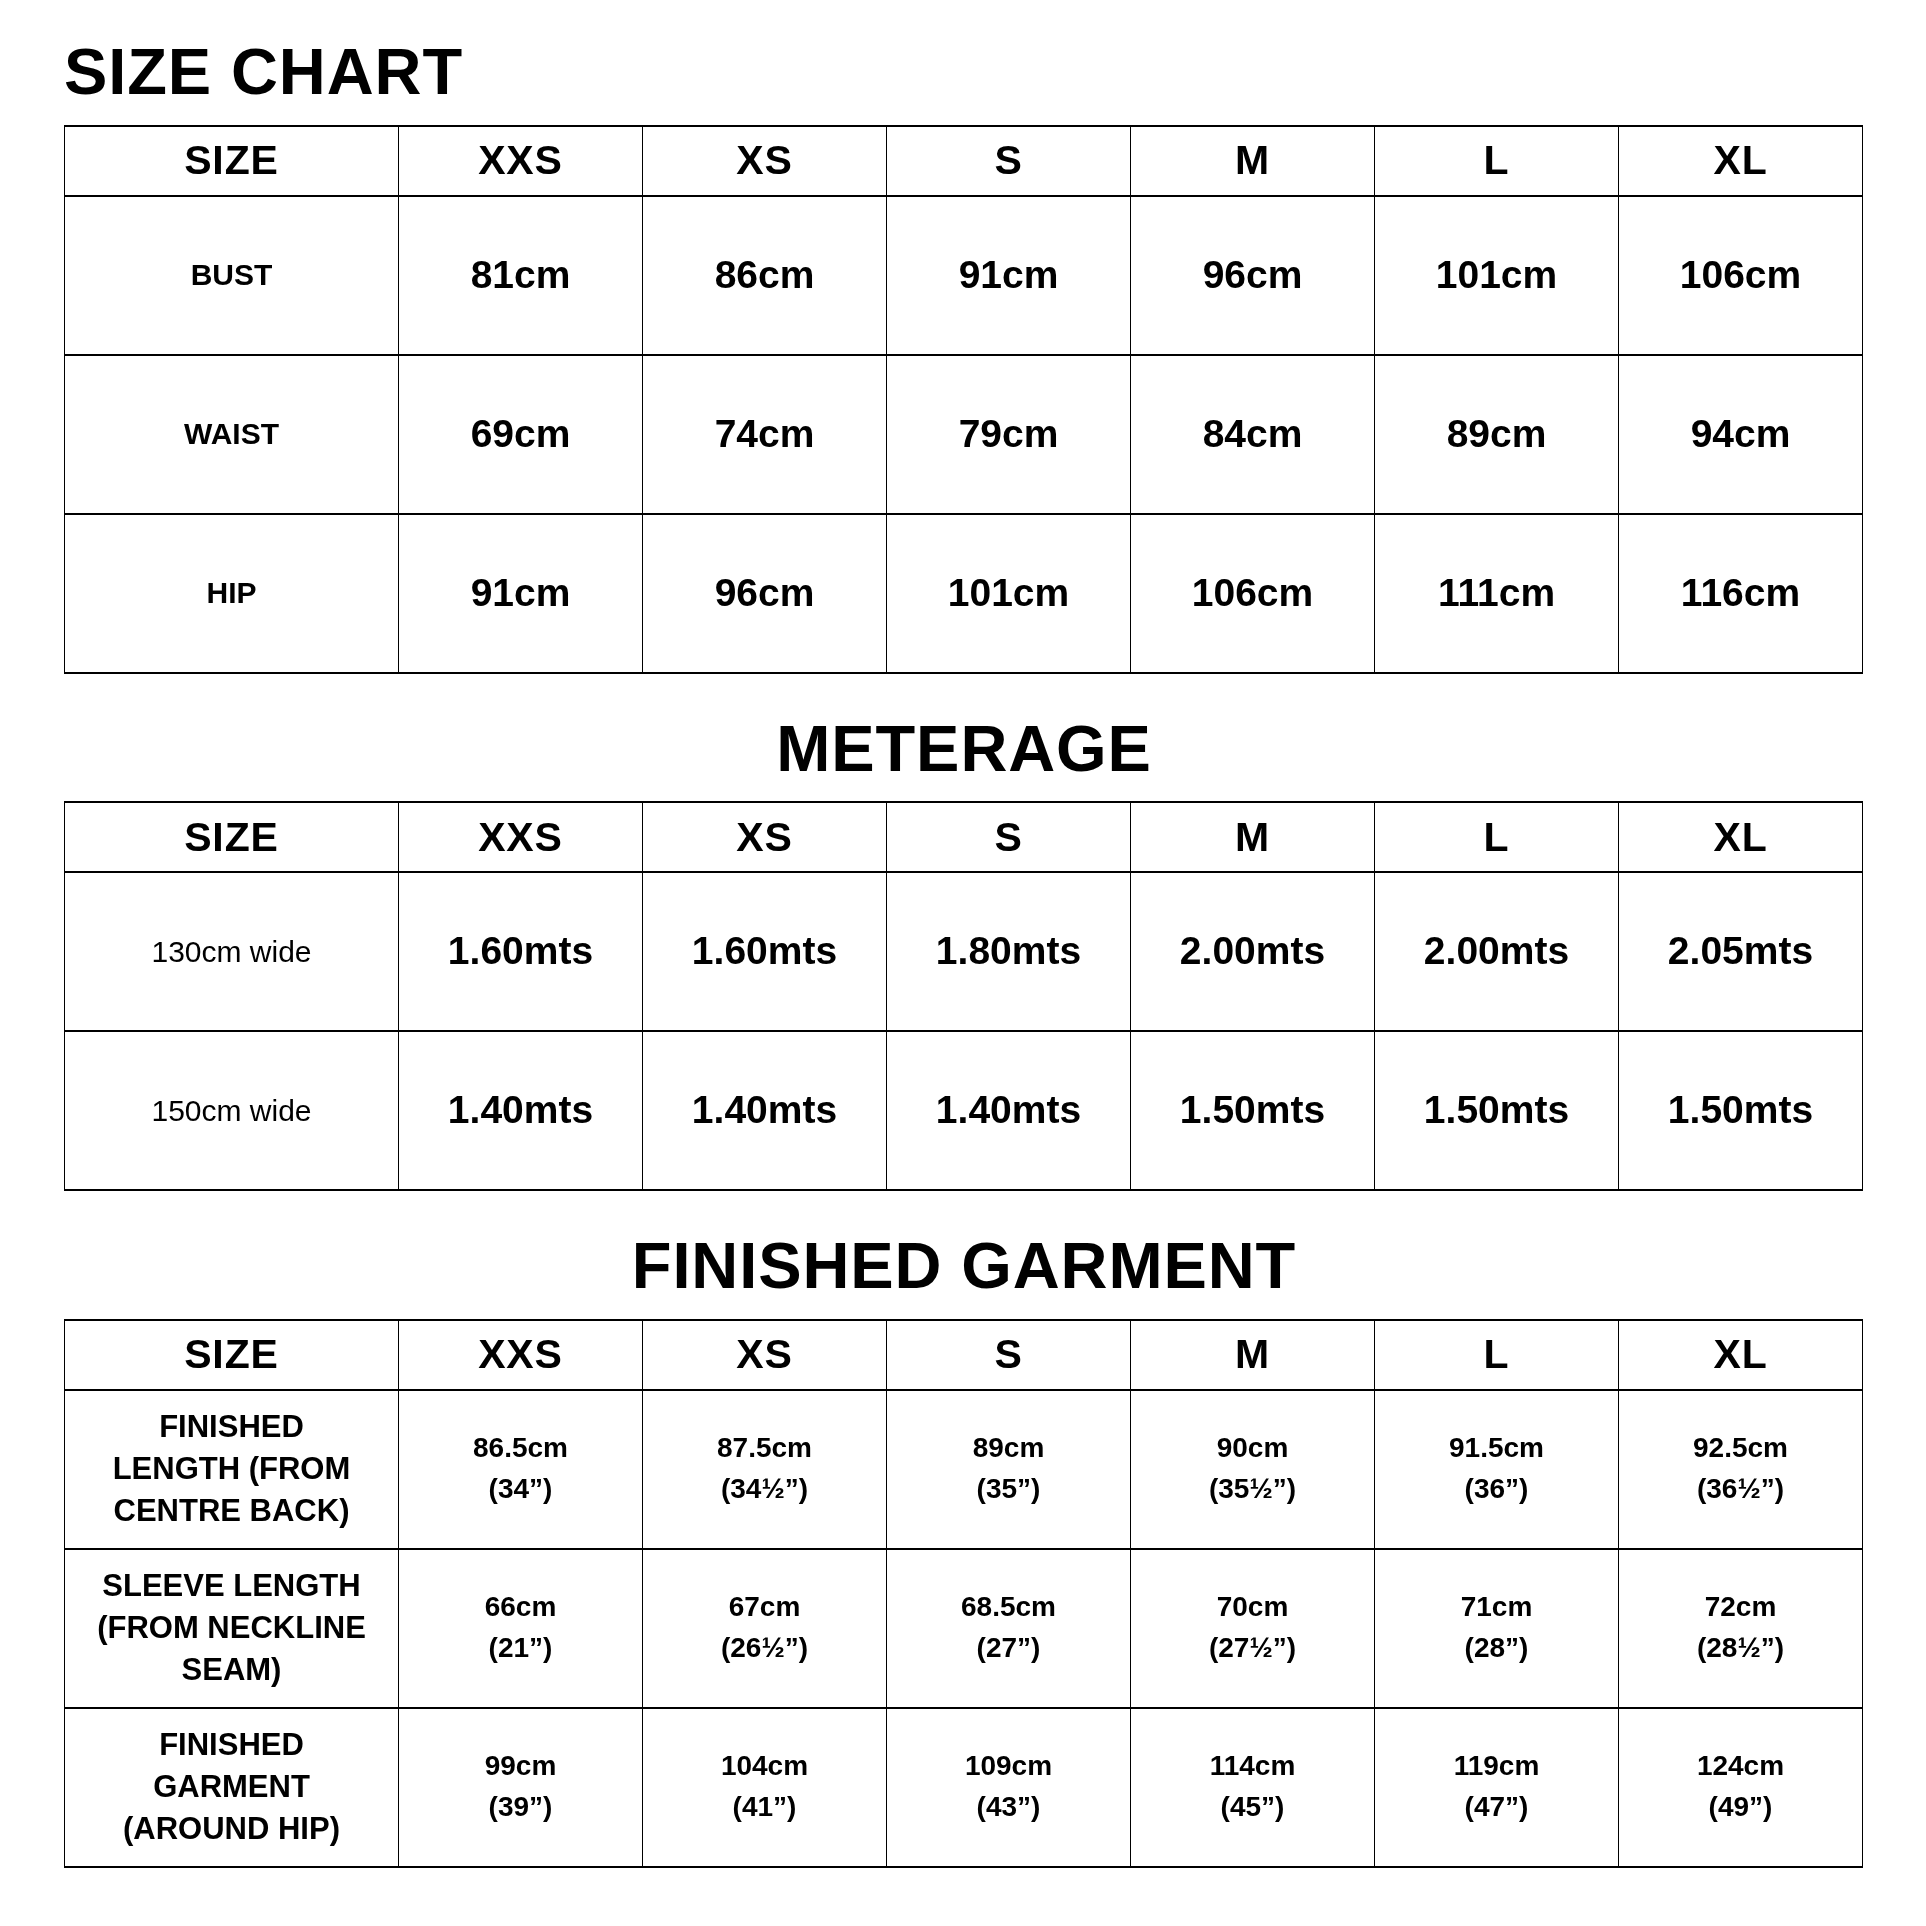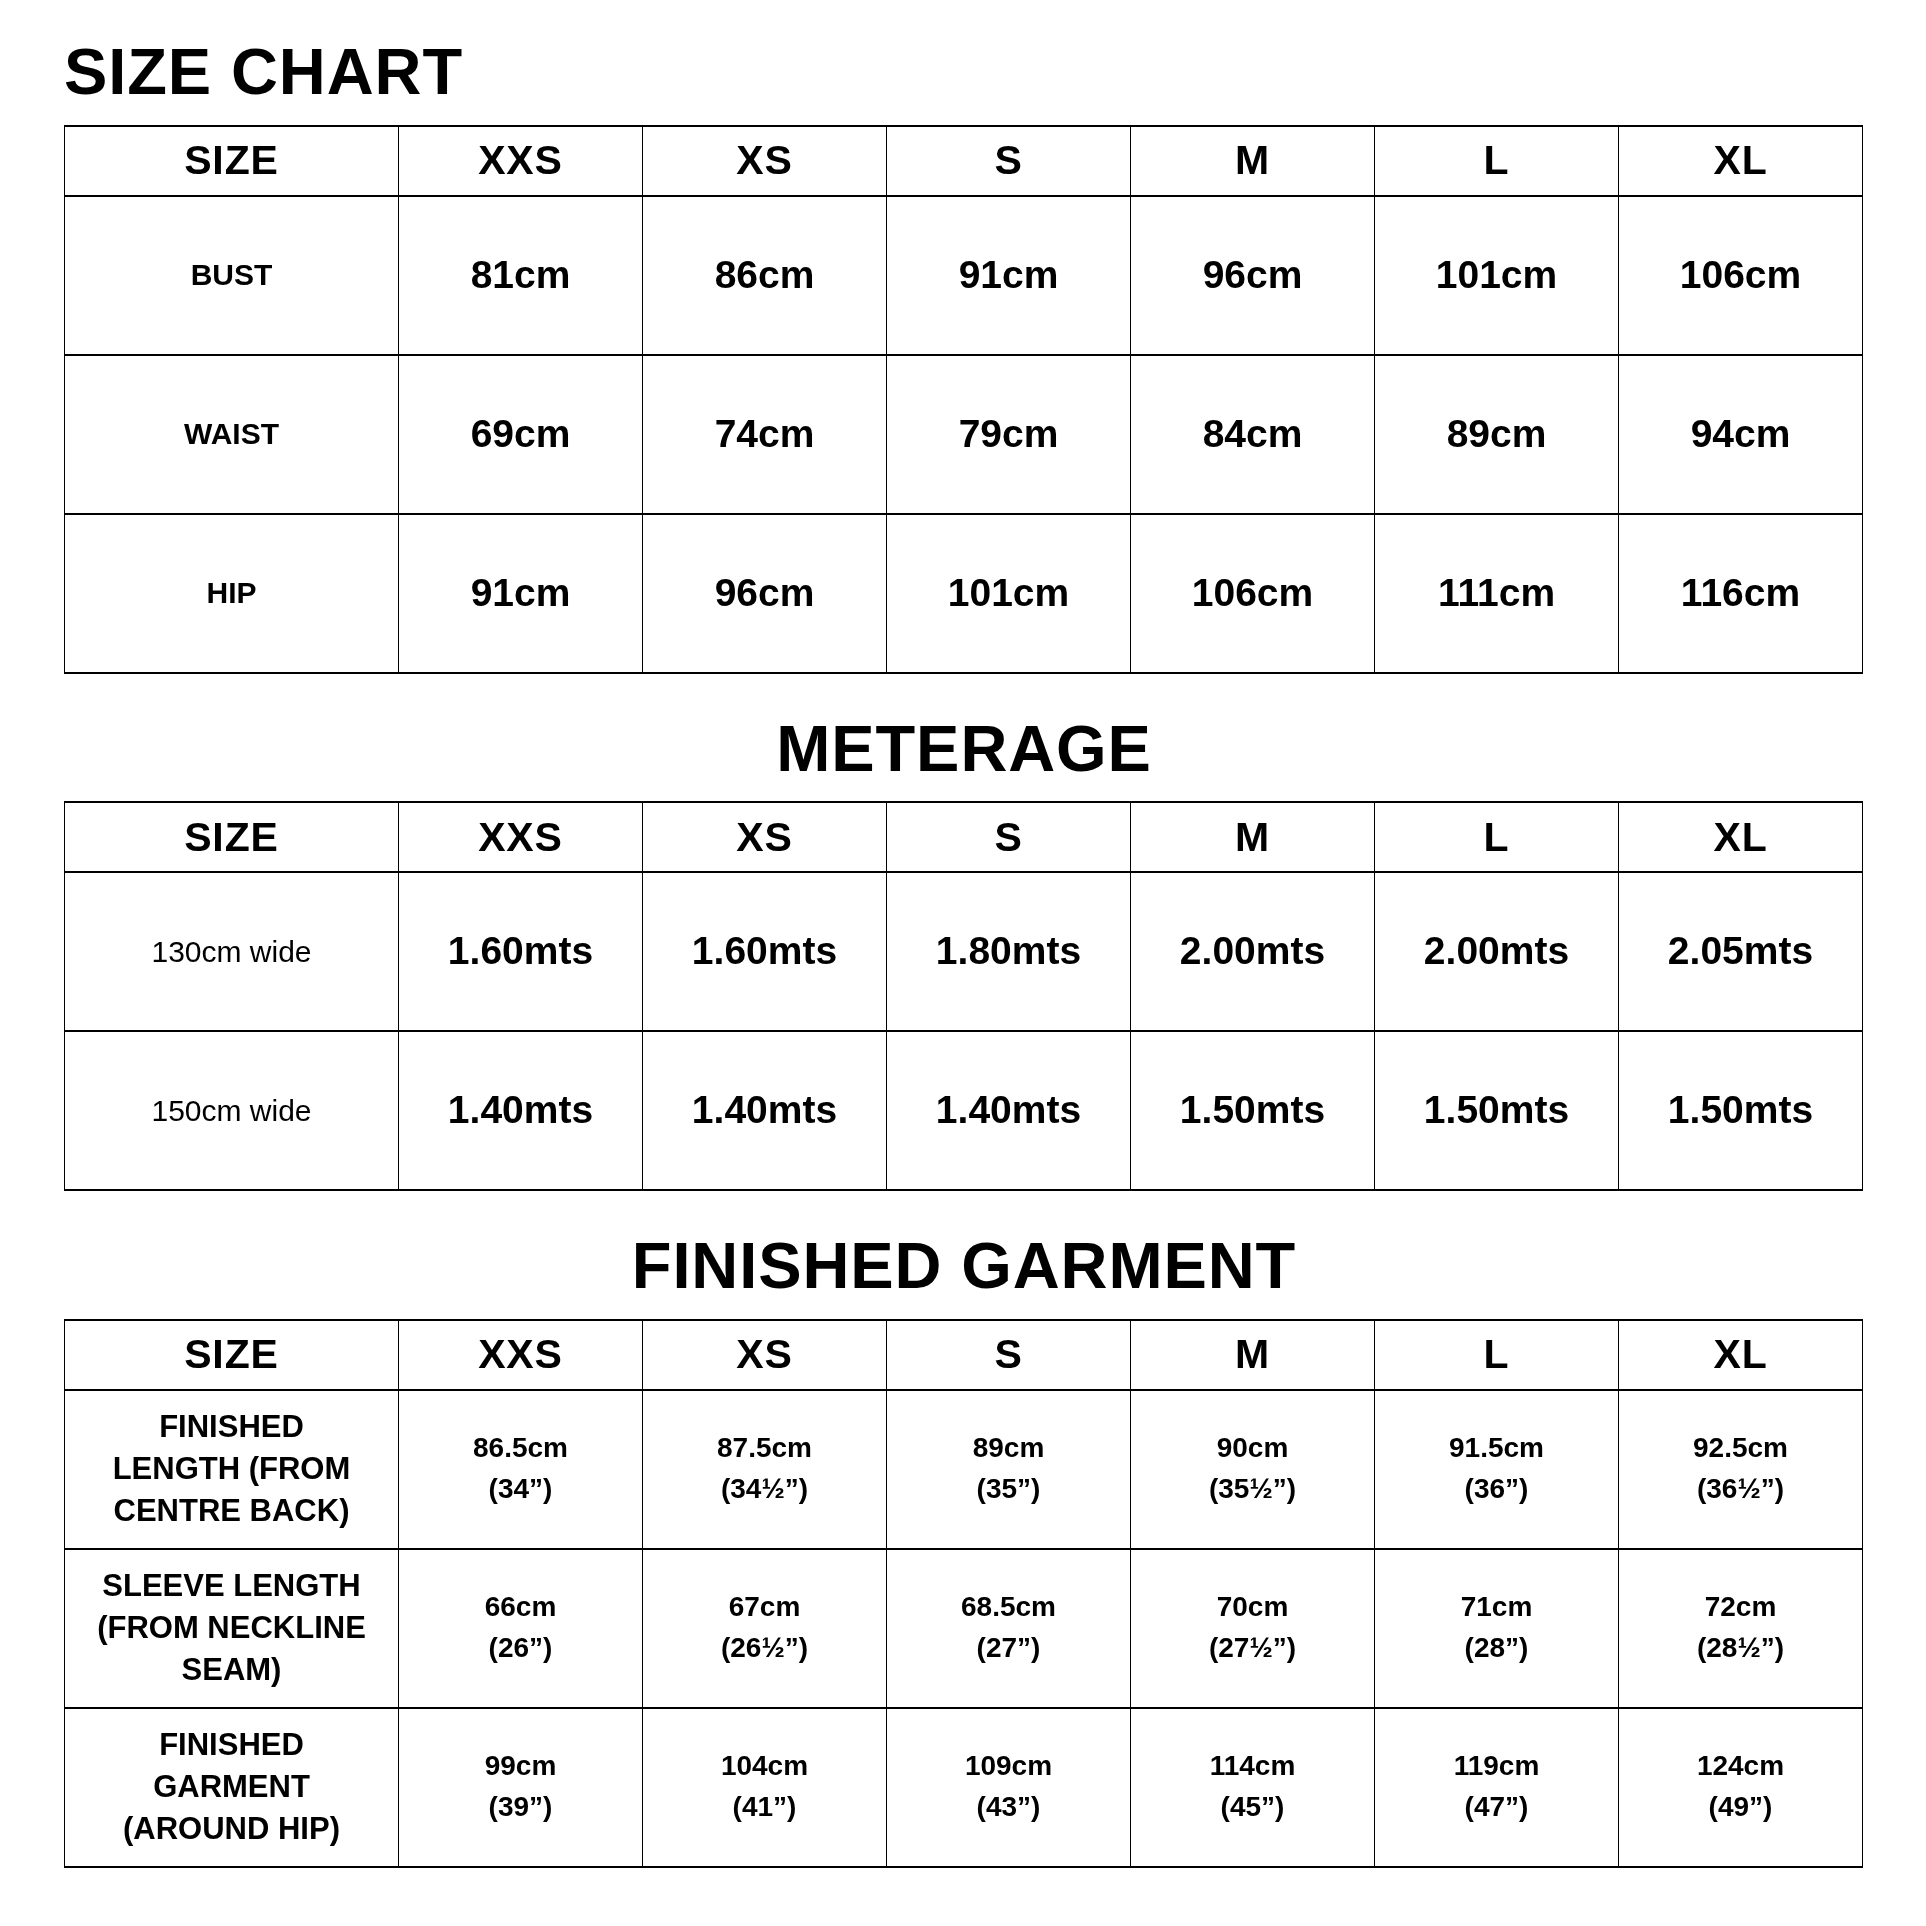--- a/index.html
+++ b/index.html
@@ -213,21 +213,21 @@
           <td>90cm
 (35½”)</td>
           <td>91.5cm
 (36”)</td>
           <td>92.5cm
 (36½”)</td>
         </tr>
         <tr>
           <th class="row-label">SLEEVE LENGTH (FROM NECKLINE SEAM)</th>
           <td>66cm
-(26”)</td>
+(21”)</td>
           <td>67cm
 (26½”)</td>
           <td>68.5cm
 (27”)</td>
           <td>70cm
 (27½”)</td>
           <td>71cm
 (28”)</td>
           <td>72cm
 (28½”)</td>

